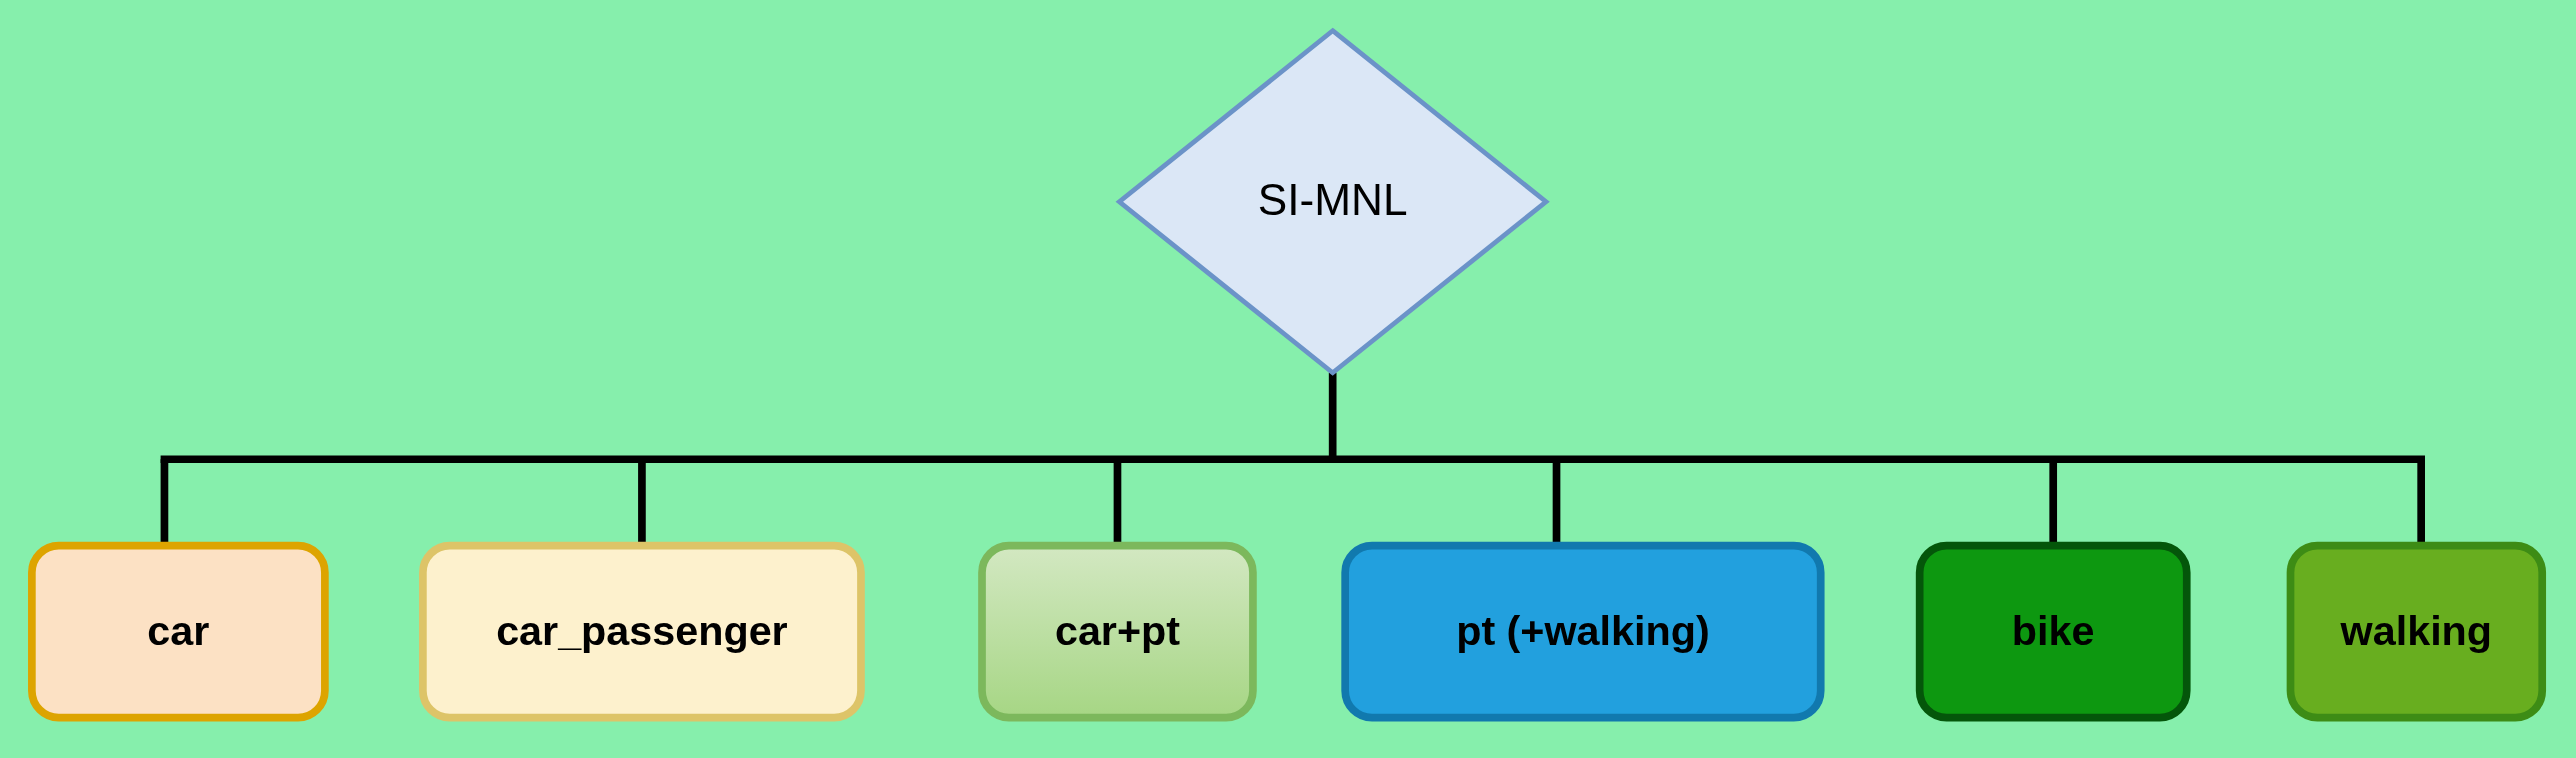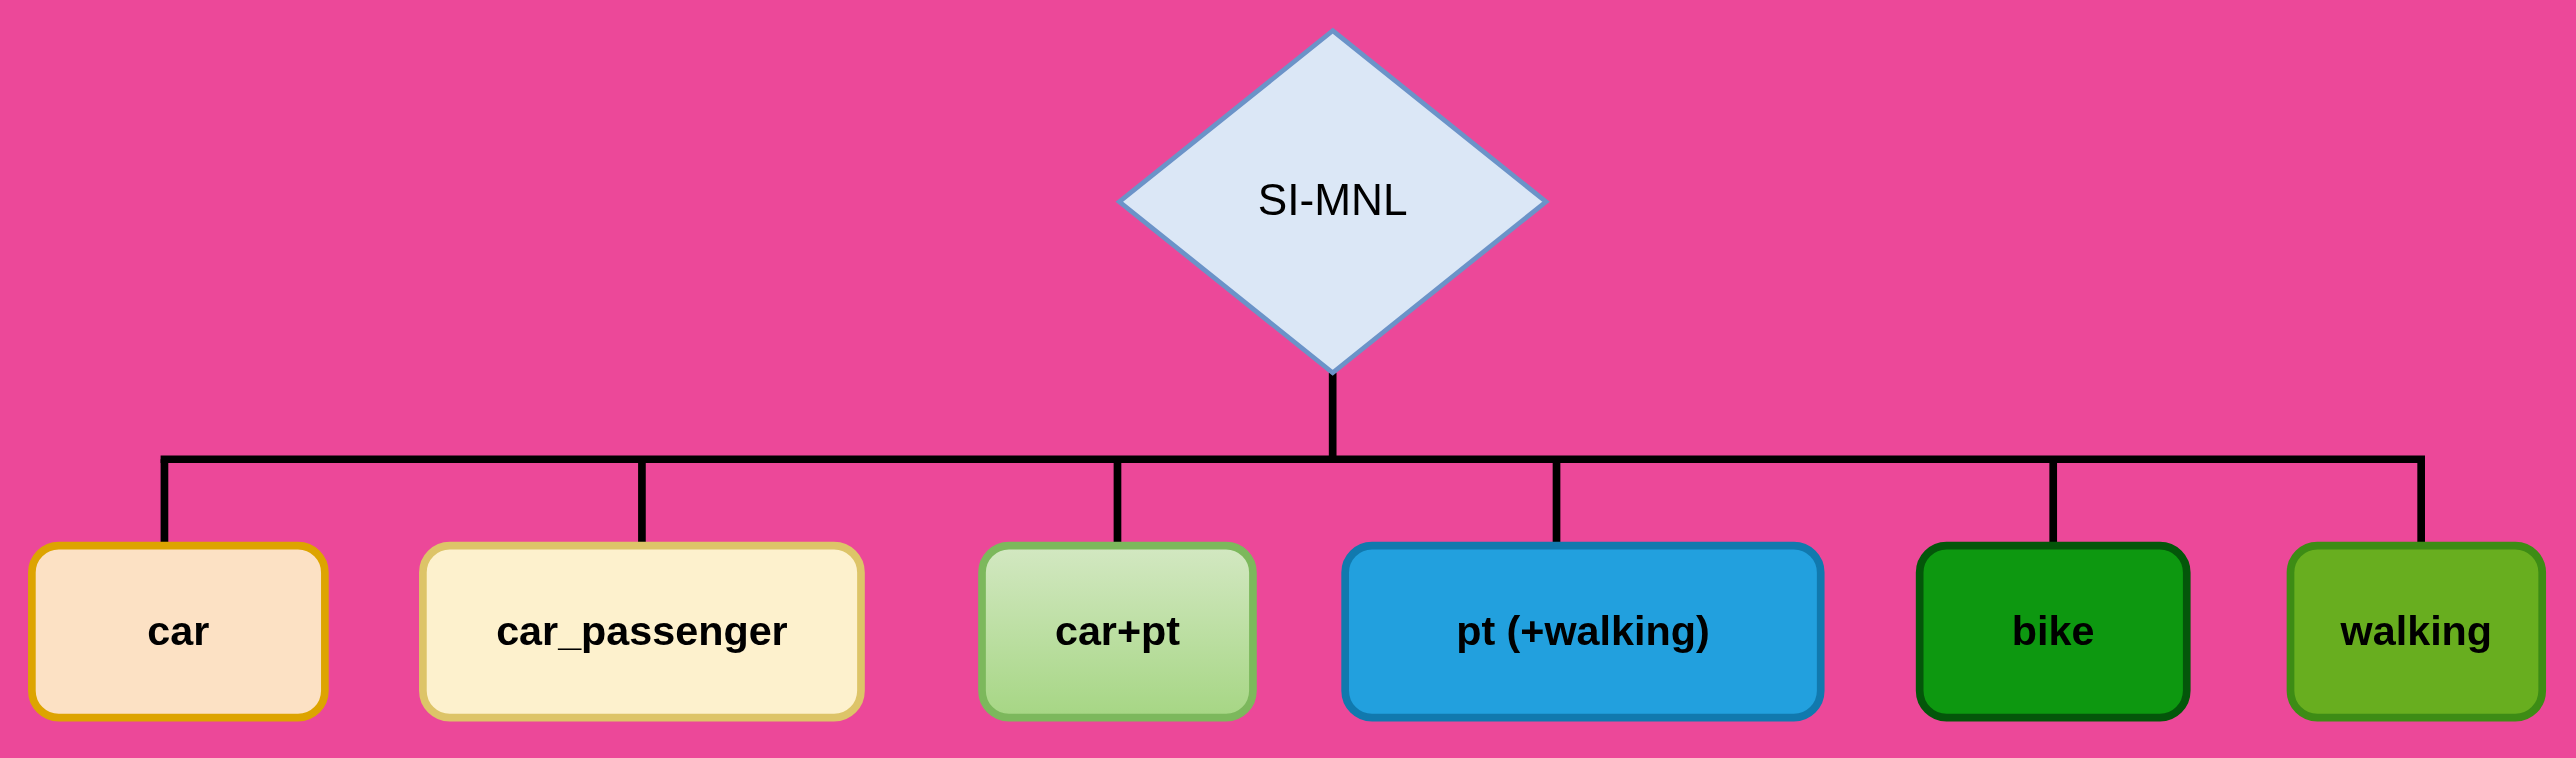--- a/index.html
+++ b/index.html
@@ -8,21 +8,21 @@
     padding: 0;
     background: #ffffff;
   }
   body {
     font-family: "Liberation Sans", sans-serif;
   }
   #canvas {
     position: relative;
     width: 2576px;
     height: 758px;
-    background: #ec4899;
+    background: #86efac;
     overflow: hidden;
   }
   #tree-svg {
     position: absolute;
     top: 0;
     left: 0;
     width: 2576px;
     height: 758px;
   }
   .node-label {

